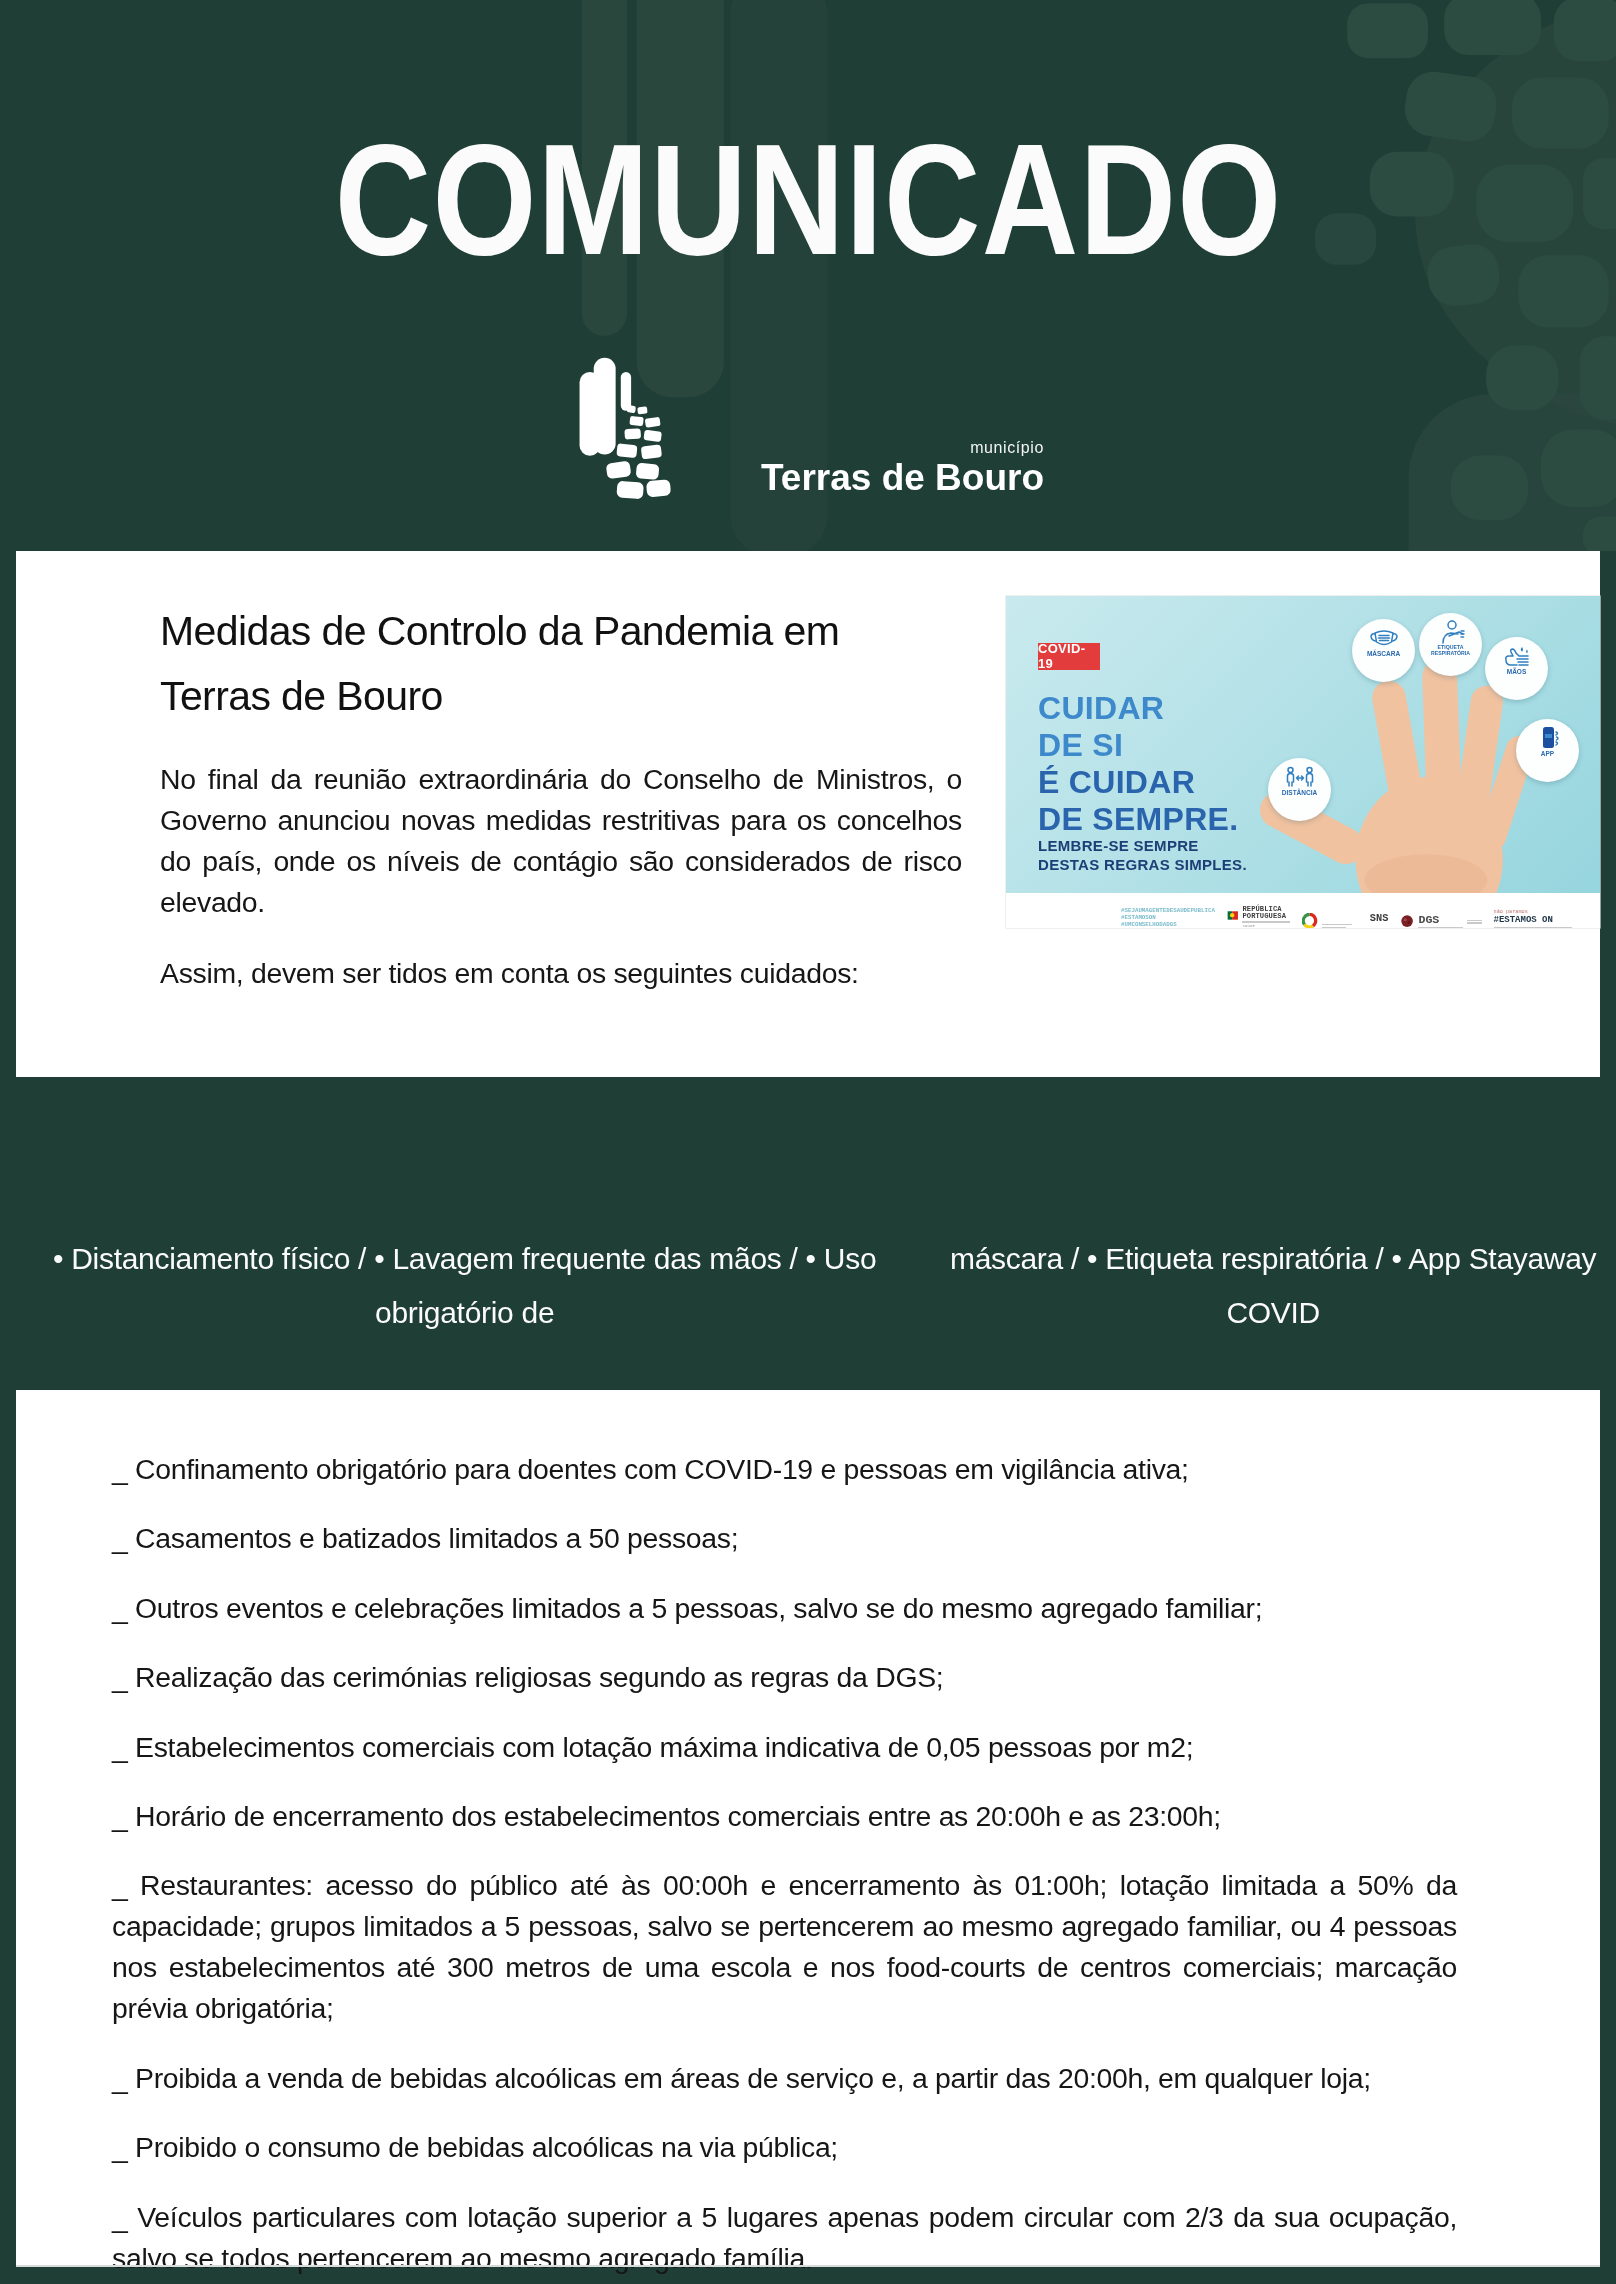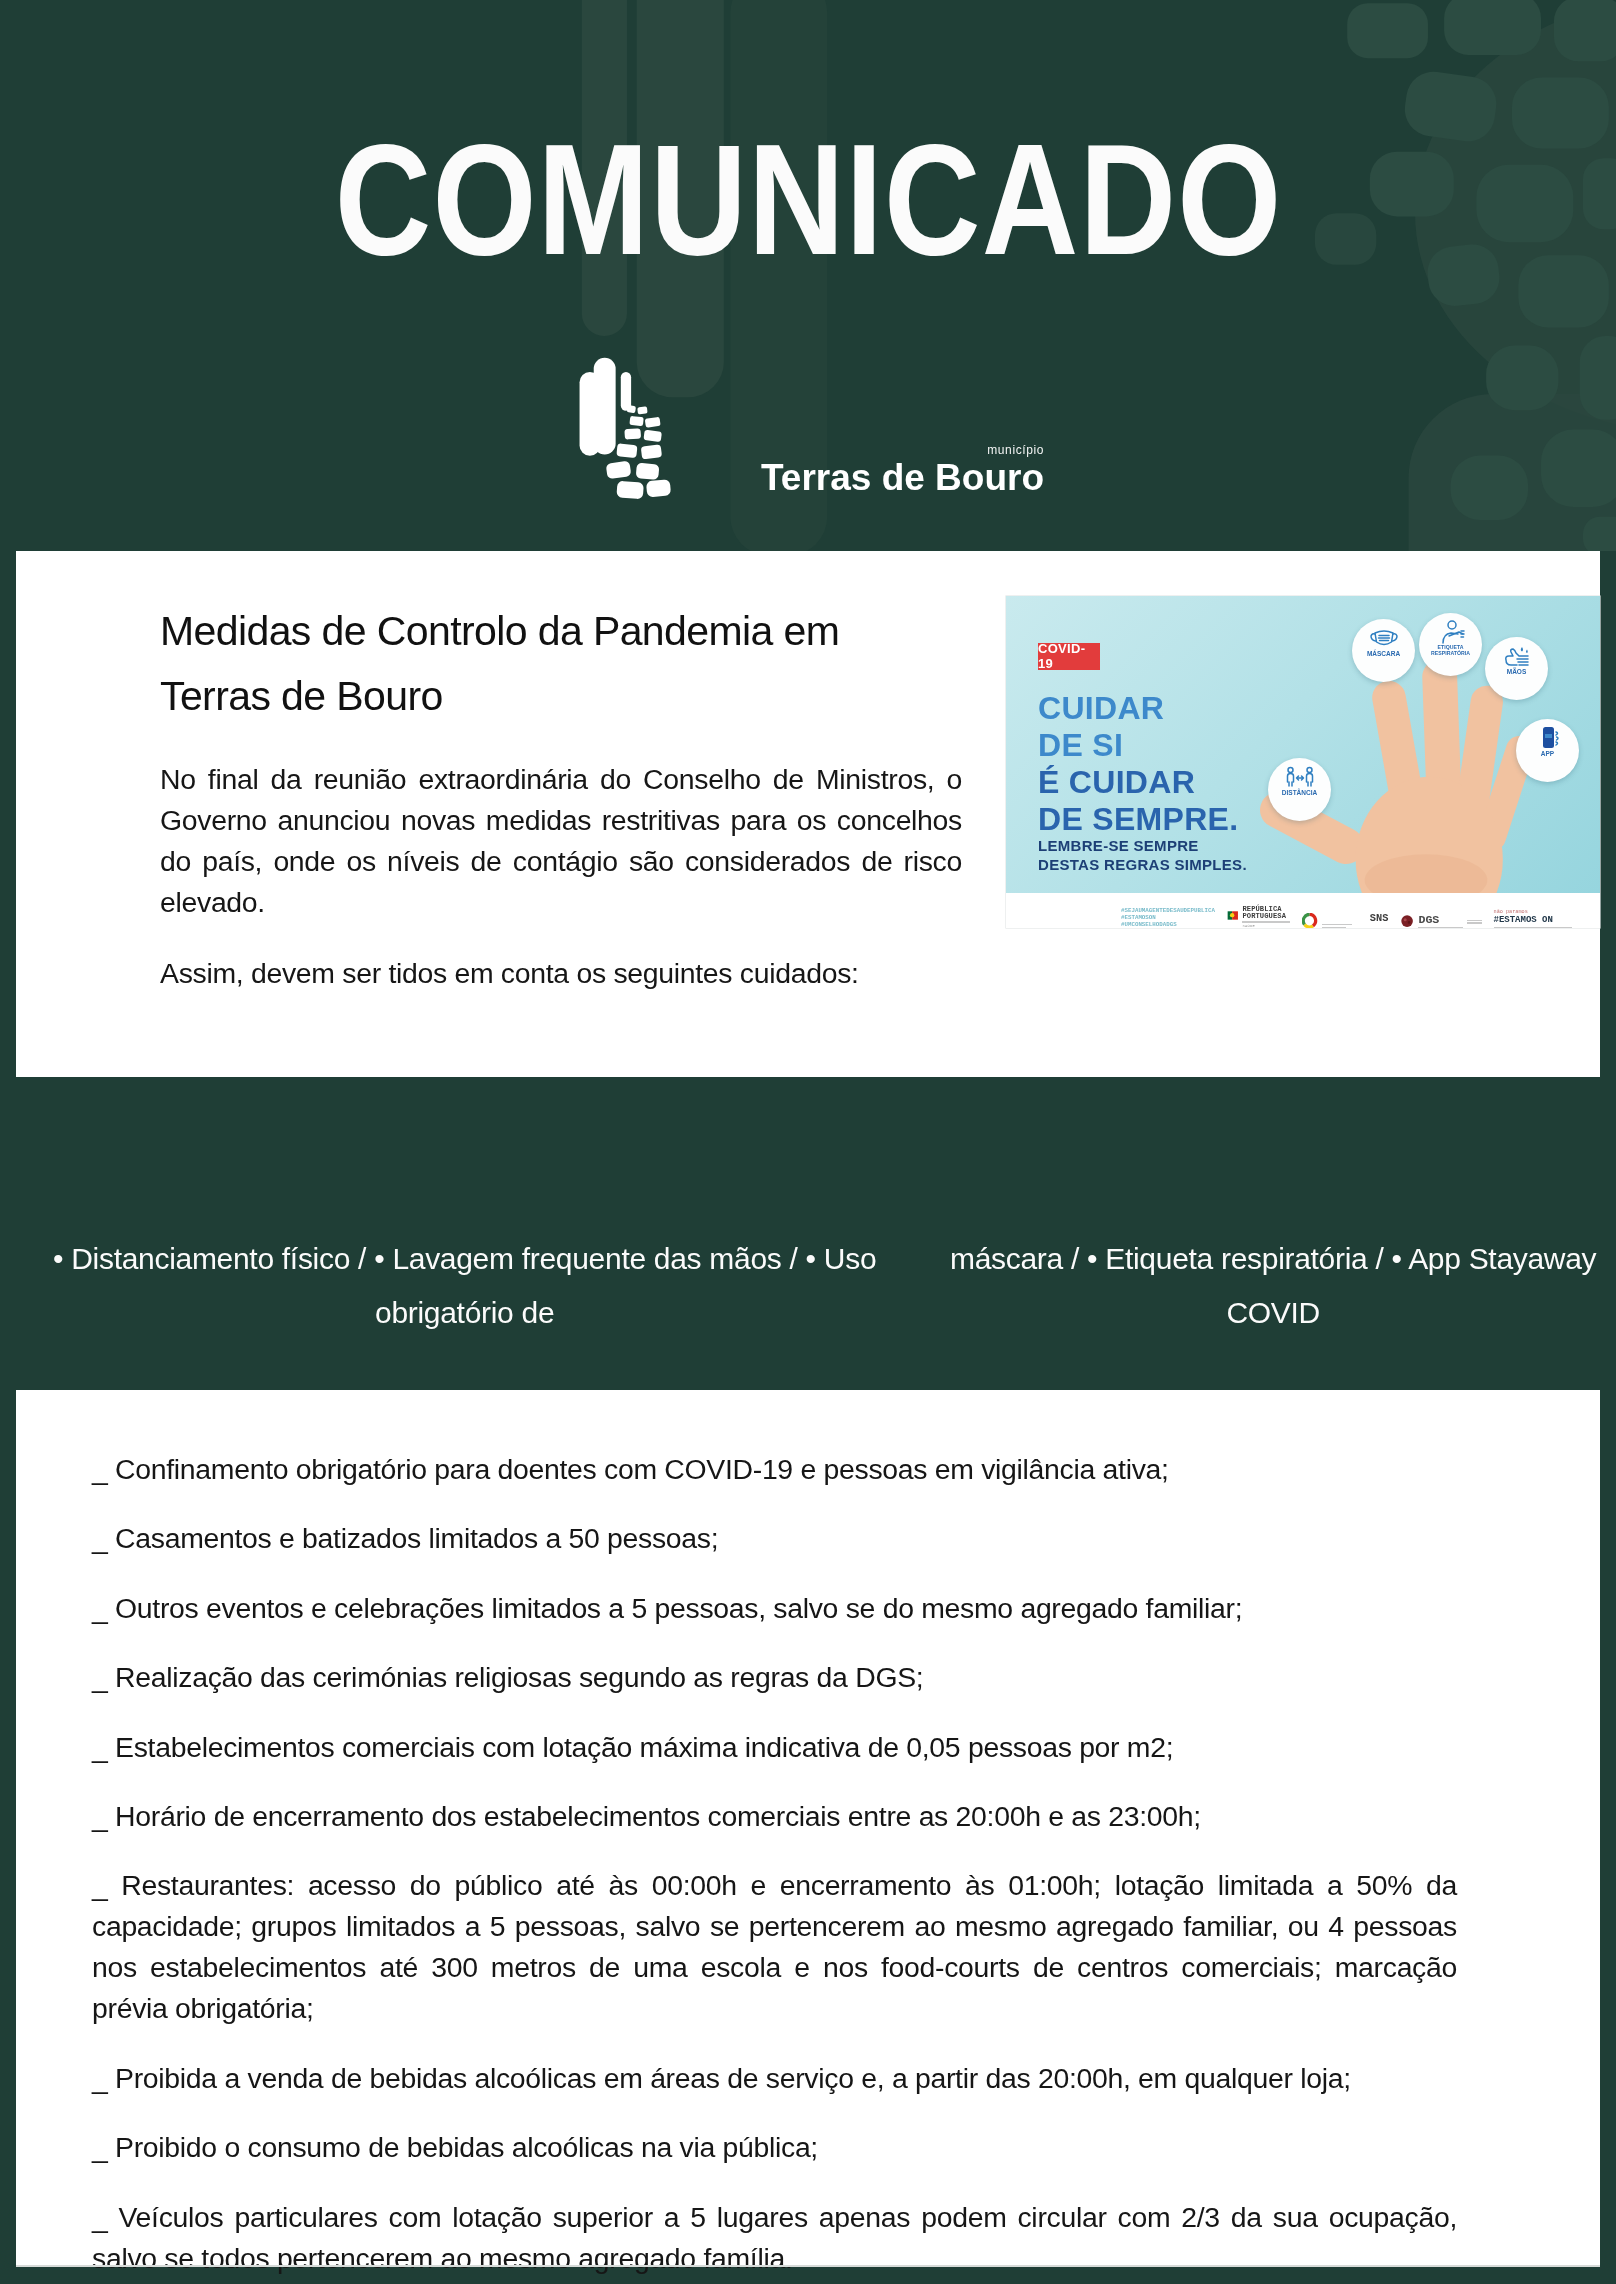--- a/index.html
+++ b/index.html
@@ -13,26 +13,26 @@
   .header{position:absolute;left:0;top:0;width:1617px;height:551px;overflow:hidden;background:#1f3e36;}
   .header-pattern{position:absolute;inset:0;}
   .comunicado{
     position:absolute;left:0;right:0;top:102px;height:207px;
     text-align:center;color:#fbfbfb;
     font-size:152px;font-weight:700;letter-spacing:1.3px;line-height:194px;
     transform:scale(0.88,1.04);
   }
   .logo-row{position:absolute;left:0;right:0;top:354px;display:flex;justify-content:center;align-items:flex-end;gap:17px;}
   .logo-text{display:flex;flex-direction:column;align-items:flex-end;color:#fff;padding-bottom:2.6px;}
-  .logo-municipio{font-size:12px;letter-spacing:0.6px;margin-bottom:2.6px;opacity:.95;}
+  .logo-municipio{font-size:16px;letter-spacing:0.6px;margin-bottom:2.6px;opacity:.95;}
   .logo-name{font-size:37px;font-weight:700;letter-spacing:0;line-height:37px;}
   
   .panel{position:absolute;left:16px;width:1584px;background:#ffffff;}
   .panel1{top:551px;height:526px;}
-  .panel2{top:1390px;height:876px;box-sizing:border-box;padding:59px 143px 0 76px;}
+  .panel2{top:1390px;height:876px;box-sizing:border-box;padding:59px 143px 0 96px;}
   .panel1-content{position:absolute;left:144px;right:143px;top:0;}
   h1.doc-title{margin:0;padding-top:48px;font-size:41px;font-weight:400;color:#111;line-height:65px;letter-spacing:-0.6px;}
   .body-text{font-size:28.4px;line-height:41px;color:#161616;letter-spacing:-0.3px;margin:0;}
   .para1{margin-top:30px;width:802px;text-align:justify;}
   .para2{margin-top:28.4px;text-align:justify;}
   .para3{margin-top:30px;}
   
   .poster{position:absolute;top:45px;left:990px;width:594px;height:332px;background:#fff;box-shadow:0 0 0 0.6px #e3e7e6;}
   .poster-art{position:absolute;left:0;top:0;width:594px;height:297px;overflow:hidden;
     background:linear-gradient(135deg,#c9eaee 0%,#b3e1e7 45%,#96d5de 100%);}

